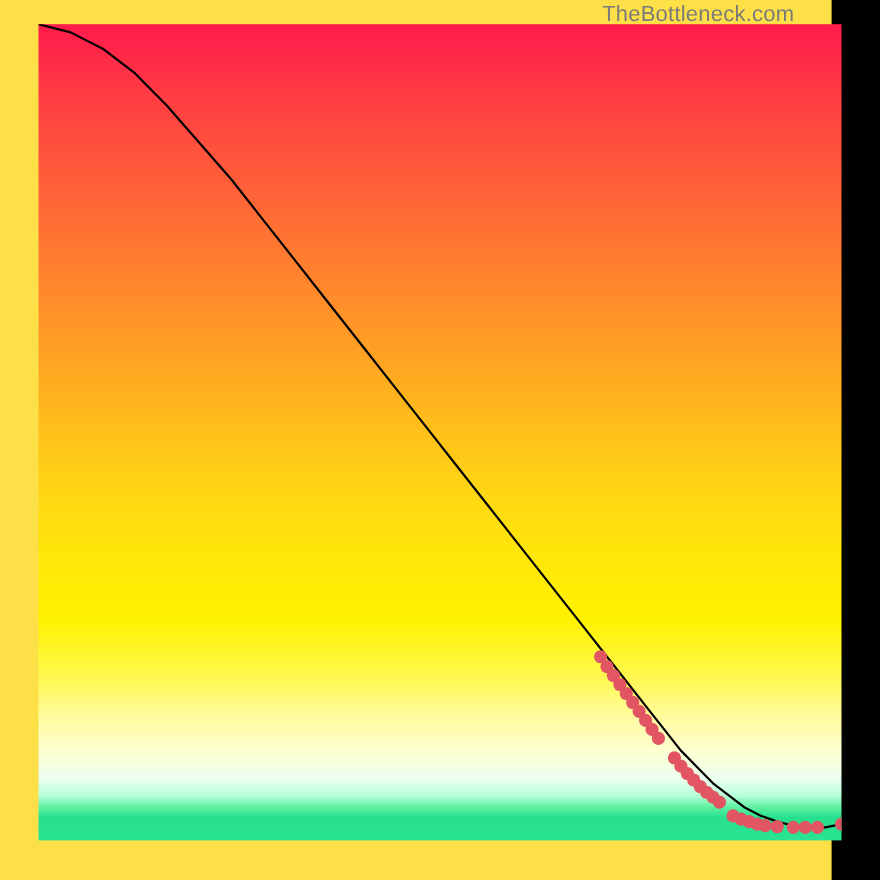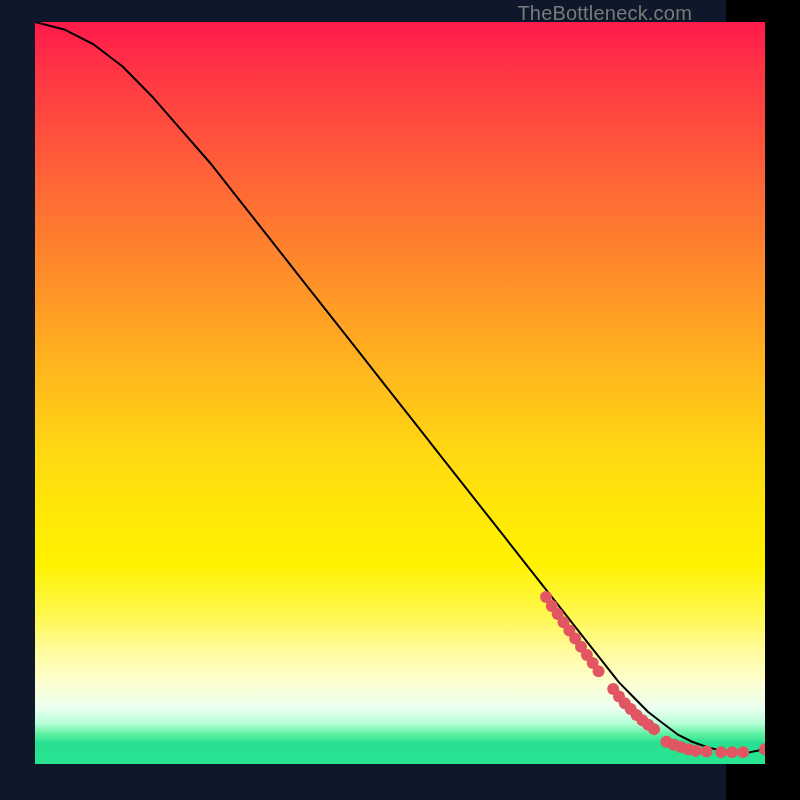--- a/index.html
+++ b/index.html
@@ -10,21 +10,22 @@
     background: #000;
     overflow: hidden;
     font-family: Arial, Helvetica, sans-serif;
   }
   .frame {
     position: absolute;
     left: 0;
     top: 0;
     width: 726px;
     height: 800px;
-    background: #0f172a;
+    background: #fde047;
+    padding-left: 30px;
   }
   .plot {
     position: absolute;
     left: 35px;
     top: 22px;
     width: 730px;
     height: 742px;
     
     background: linear-gradient(
       to bottom,

